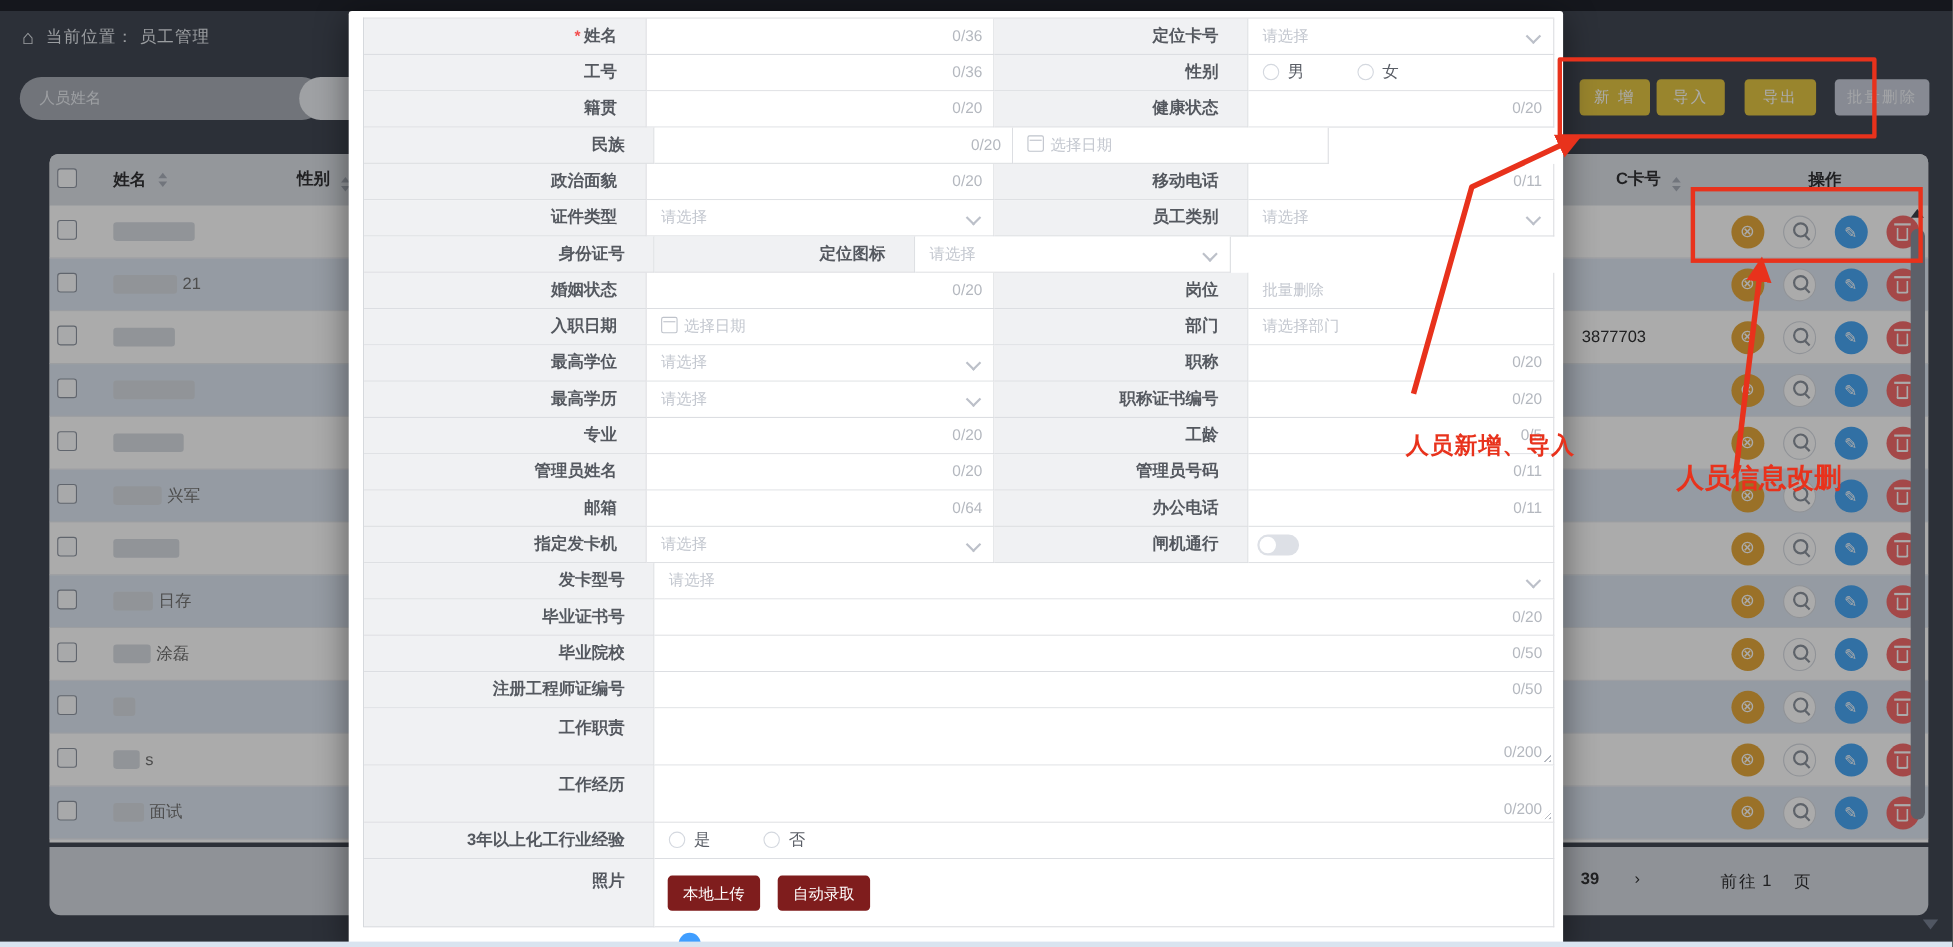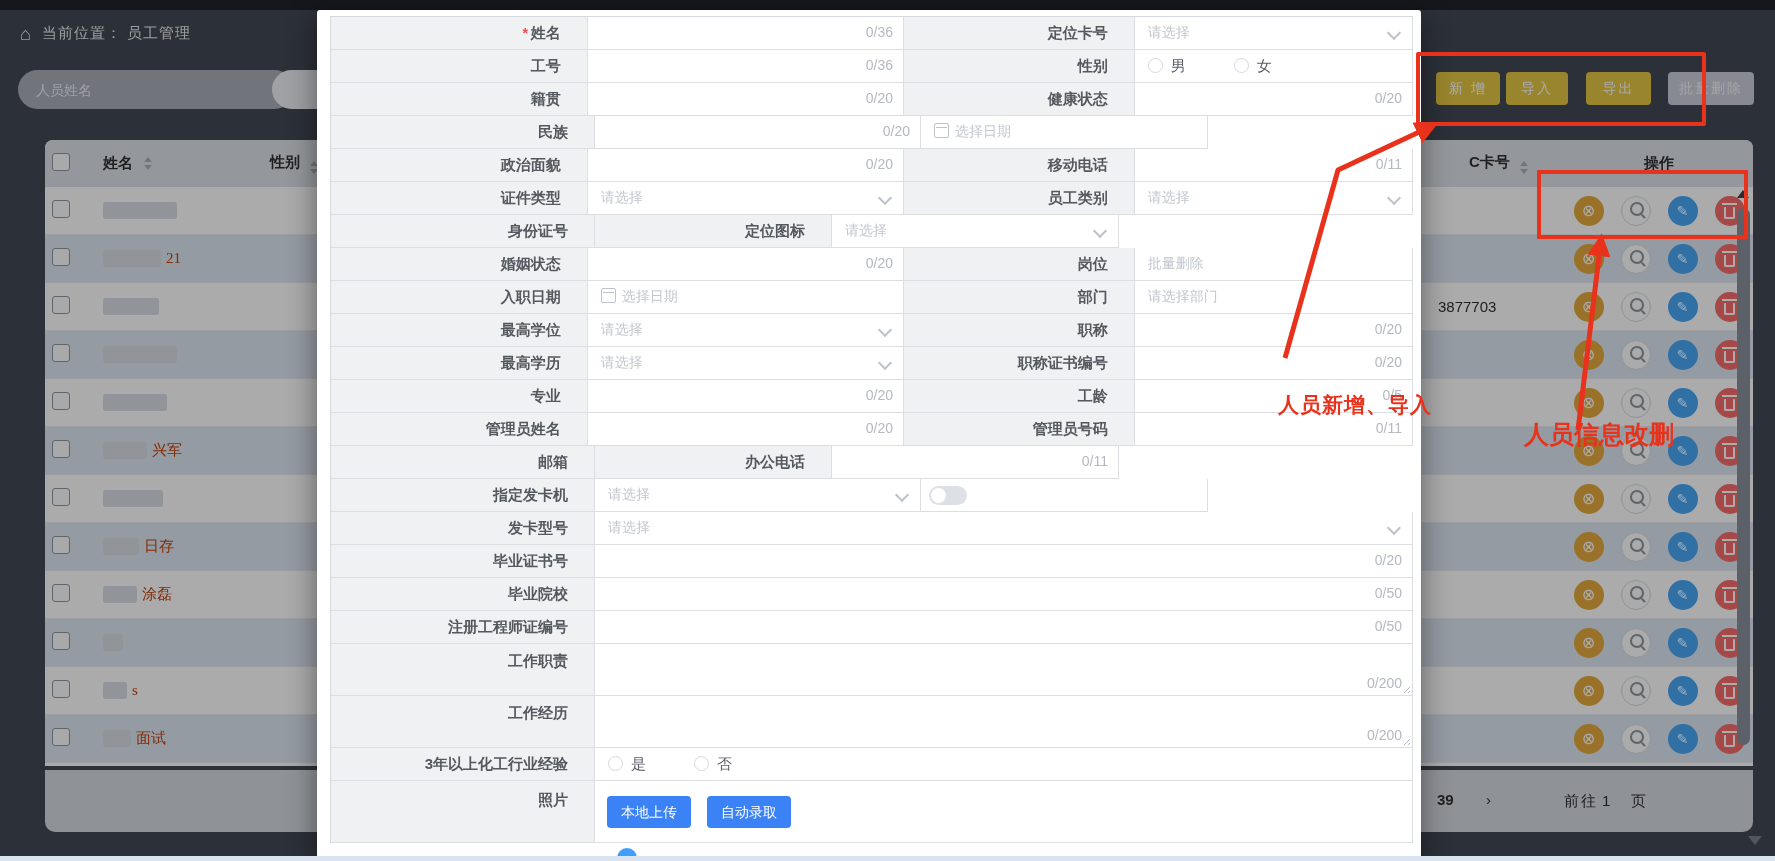--- a/index.html
+++ b/index.html
@@ -32,21 +32,21 @@
   .c-gender{width:150px;text-align:center;}
   .thead .c-gender{text-align:left;padding-left:12px;}
   .c-spacer{flex:1;}
   .c-card{width:133px;padding-left:6px;}
   .thead .c-card{text-align:center;padding-left:0;}
   .c-actions{width:188px;display:flex;gap:17px;align-items:center;justify-content:center;}
   .thead .c-actions{display:block;text-align:center;}
   .checkbox{display:inline-block;width:16px;height:16px;border:1px solid #9097a3;border-radius:3px;
             background:#fbfcfe;}
   .blob{display:inline-block;height:17px;border-radius:3px;background:#d9dde3;flex:0 0 auto;}
-  .frag{color:#c2410c;font-family:Liberation Serif, serif;}
+  .frag{color:#737373;}
   .sort{display:inline-flex;flex-direction:column;gap:3px;margin-left:6px;vertical-align:1px;}
   .sort i{display:block;width:0;height:0;border-left:4px solid transparent;border-right:4px solid transparent;}
   .sort .up{border-bottom:5px solid #a9afba;}
   .sort .dn{border-top:5px solid #a9afba;}
   .act{width:30px;height:30px;border-radius:50%;display:flex;align-items:center;justify-content:center;flex:0 0 auto;}
   .act.gold{background:#e6a93c;}
   .act.blue{background:#49a7f5;}
   .act.red{background:#f56c6c;}
   .act.white{background:#fff;border:1px solid #d7dbe2;box-sizing:border-box;}
   .gx{color:#fff;font-size:16px;line-height:1;}
@@ -99,21 +99,21 @@
   .ropt{display:inline-flex;align-items:center;gap:8px;margin-left:13px;color:#5a5e66;}
   .ropt + .ropt{margin-left:48px;}
   .rdot{width:15px;height:15px;border:1px solid #d4d8df;border-radius:50%;background:#fff;box-sizing:border-box;}
   .rlab{font-size:15px;}
   .tgl{position:absolute;left:8px;top:7px;width:38px;height:19px;border-radius:10px;background:#dde0e6;}
   .knob{position:absolute;left:2px;top:2px;width:15px;height:15px;border-radius:50%;background:#fff;}
   .ta .resize{position:absolute;right:2px;bottom:2px;width:9px;height:9px;
      background:repeating-linear-gradient(135deg,transparent 0 2px,#b6bac2 2px 3px);
      clip-path:polygon(100% 0,0 100%,100% 100%);}
   .h62 .fld{display:flex;align-items:center;gap:16px;padding-left:12px;line-height:normal;}
-  .bluebtn{display:inline-block;height:32px;line-height:32px;padding:0 14px;background:#3b82f6;color:#fff;
+  .bluebtn{display:inline-block;height:32px;line-height:32px;padding:0 14px;background:#7f1d1d;color:#fff;
            border-radius:4px;font-size:14px;}
   .partialicon{position:absolute;left:300px;top:838px;width:20px;height:20px;border-radius:50%;background:#409EFF;}
   
   .arrows{position:absolute;inset:0;z-index:20;pointer-events:none;}
   .rectA{position:absolute;left:1416px;top:52px;width:282px;height:66px;border:4px solid #e8321c;
          border-radius:2px;z-index:20;}
   .rectB{position:absolute;left:1537px;top:170px;width:203px;height:61px;border:4px solid #e8321c;z-index:20;}
   .noteA{position:absolute;left:1278px;top:391px;color:#e8321c;font-size:21px;font-weight:bold;z-index:20;letter-spacing:1px;}
   .noteB{position:absolute;left:1524px;top:418px;color:#e8321c;font-size:25px;font-weight:bold;z-index:20;}
 </style>
@@ -580,28 +580,32 @@
           <div class="fcell fld w2">
             <span class="cnt">0/20</span>
           </div>
           <div class="fcell lbl w3"><span>管理员号码</span></div>
           <div class="fcell fld w4">
             <span class="cnt">0/11</span>
           </div>
         </div>
         <div class="frow h33">
           <div class="fcell lbl w1"><span>邮箱</span></div>
+          <div class="fcell fld w2">
+            <span class="cnt">0/64</span>
+          </div>
           <div class="fcell lbl w3"><span>办公电话</span></div>
           <div class="fcell fld w4">
             <span class="cnt">0/11</span>
           </div>
         </div>
         <div class="frow h33">
           <div class="fcell lbl w1"><span>指定发卡机</span></div>
           <div class="fcell fld w2"><span class="ph">请选择</span><span class="chev"></span></div>
+          <div class="fcell lbl w3"><span>闸机通行</span></div>
           <div class="fcell fld w4">
             <span class="tgl">
               <span class="knob"></span>
             </span>
           </div>
         </div>
         <div class="frow h33">
           <div class="fcell lbl w1"><span>发卡型号</span></div>
           <div class="fcell fld wfull"><span class="ph">请选择</span><span class="chev"></span></div>
         </div>

